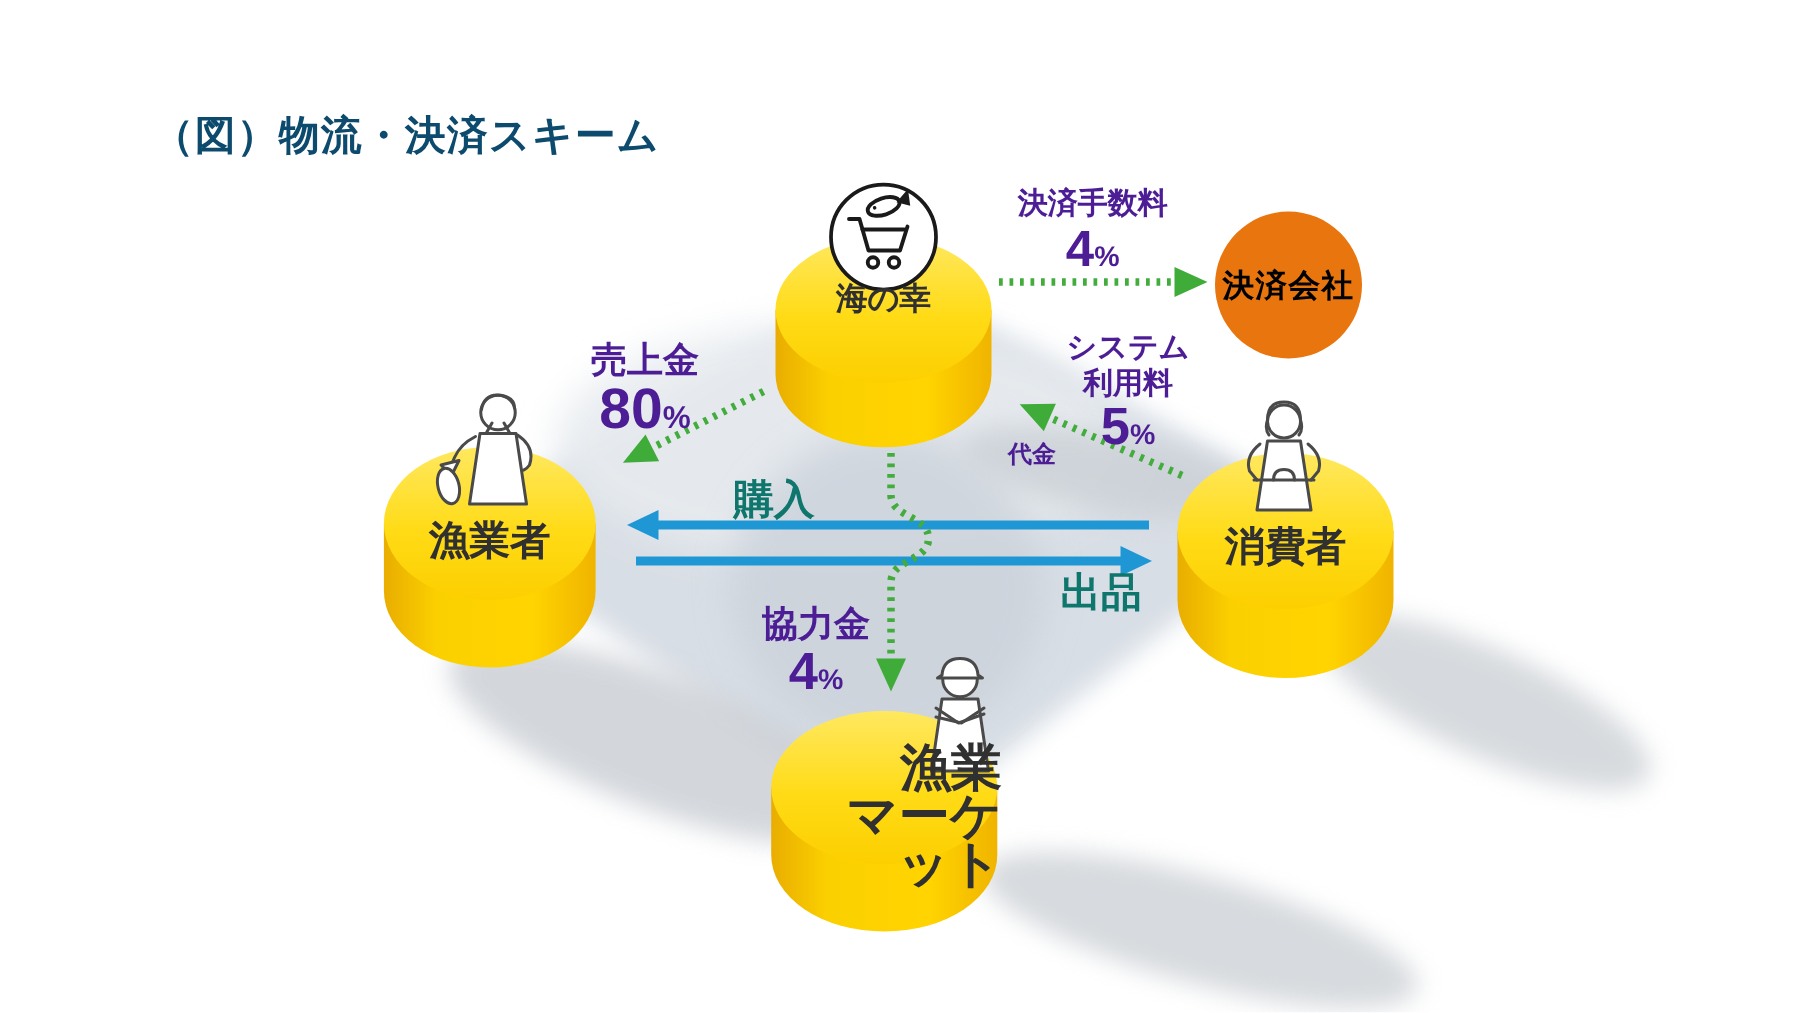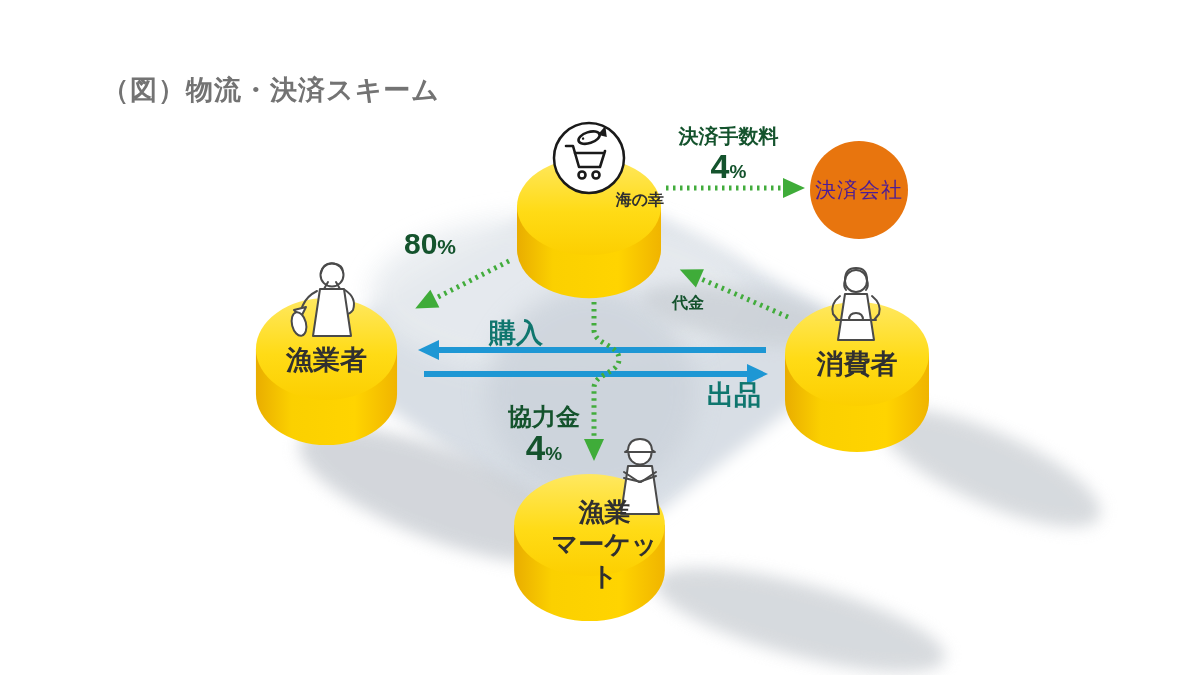--- a/index.html
+++ b/index.html
@@ -1,50 +1,50 @@
 <!DOCTYPE html>
 <html><head>
 <meta charset="utf-8">
 <style>
   html,body{margin:0;padding:0;background:#fff;}
   #canvas{position:relative;width:1200px;height:675px;background:#ffffff;overflow:hidden;
           font-family:"Liberation Sans","DejaVu Sans",sans-serif;}
   .layer{position:absolute;left:0;top:0;width:1200px;height:675px;}
   
-  .fig-title{position:absolute;left:102px;top:72px;font-size:27px;font-weight:bold;color:#737373;letter-spacing:1px;}
+  .fig-title{position:absolute;left:102px;top:72px;font-size:27px;font-weight:bold;color:#0c4a6e;letter-spacing:1px;}
   
   .node{position:absolute;}
   .cyl{display:block;}
   .node-label{position:absolute;width:100%;text-align:center;font-weight:bold;color:#303030;}
   #node-market{left:514px;top:156px;width:150px;height:145px;}
-  #node-market .node-label{top:32px;font-size:16px;line-height:23px;text-align:right;}
+  #node-market .node-label{top:32px;font-size:21px;line-height:23px;}
   #market-icon{position:absolute;left:37px;top:-36px;}
   #node-fisherman{left:253px;top:296px;width:147px;height:152px;}
   #node-fisherman .node-label{top:46px;font-size:27px;}
   #fisherman-person{position:absolute;left:30px;top:-36px;}
   #node-consumer{left:782px;top:300px;width:150px;height:155px;}
   #node-consumer .node-label{top:46px;font-size:27px;}
   #consumer-person{position:absolute;left:34px;top:-34px;}
   #node-cooperative{left:511px;top:472px;width:157px;height:152px;}
-  #node-cooperative .node-label{top:24px;left:30px;width:auto;text-align:center;font-size:26px;line-height:32px;}
+  #node-cooperative .node-label{top:24px;left:30px;width:auto;text-align:right;font-size:34px;line-height:32px;}
   #coop-person{position:absolute;left:84px;top:-36px;}
   
   #node-payment{left:810px;top:141px;width:98px;height:98px;border-radius:50%;background:#e8750e;
                 display:flex;align-items:center;justify-content:center;}
-  #node-payment .pay-label{color:#4c1d95;font-size:21px;font-weight:normal;letter-spacing:1px;text-align:right;}
-  
-  .flow-label{position:absolute;color:#14532d;font-weight:bold;text-align:center;}
+  #node-payment .pay-label{color:#000000;font-size:21px;font-weight:bold;letter-spacing:1px;text-align:right;}
+  
+  .flow-label{position:absolute;color:#4c1d95;font-weight:bold;text-align:center;}
   .flow-label .big{font-size:34px;line-height:34px;}
   .flow-label .unit{font-size:19px;}
   #lbl-payment-fee{left:656px;top:124px;width:145px;font-size:20px;line-height:25px;}
   #lbl-system-fee{left:692px;top:220px;width:120px;font-size:20px;line-height:24px;}
   #lbl-system-fee .big{font-size:35px;line-height:33px;}
   #lbl-price{left:672px;top:293px;font-size:16px;}
   #lbl-sales{left:374px;top:226px;width:112px;font-size:24px;line-height:29px;}
-  #lbl-sales .big{font-size:30px;line-height:36px;}
+  #lbl-sales .big{font-size:38px;line-height:36px;}
   #lbl-sales .unit{font-size:21px;}
   #lbl-coop-fee{left:496px;top:402px;width:96px;font-size:24px;line-height:29px;}
   #lbl-coop-fee .big{font-size:35px;line-height:33px;}
   .blue-label{position:absolute;color:#0f766e;font-weight:bold;font-size:27px;}
   #lbl-purchase{left:489px;top:315px;}
   #lbl-listing{left:707px;top:377px;}
 </style>
 </head>
 <body>
 
@@ -185,24 +185,32 @@
     </div>
   </div>
 
   <div class="flow-label" id="lbl-payment-fee">
     <div>決済手数料</div>
     <div>
       <span class="big">4</span><span class="unit">%</span>
     </div>
   </div>
 
+  <div class="flow-label" id="lbl-system-fee">
+    <div>システム</div>
+    <div>利用料</div>
+    <div>
+      <span class="big">5</span><span class="unit">%</span>
+    </div>
+  </div>
 
   <div class="flow-label" id="lbl-price">代金</div>
 
   <div class="flow-label" id="lbl-sales">
+    <div>売上金</div>
     <div>
       <span class="big">80</span><span class="unit">%</span>
     </div>
   </div>
 
   <div class="flow-label" id="lbl-coop-fee">
     <div>協力金</div>
     <div>
       <span class="big">4</span><span class="unit">%</span>
     </div>

